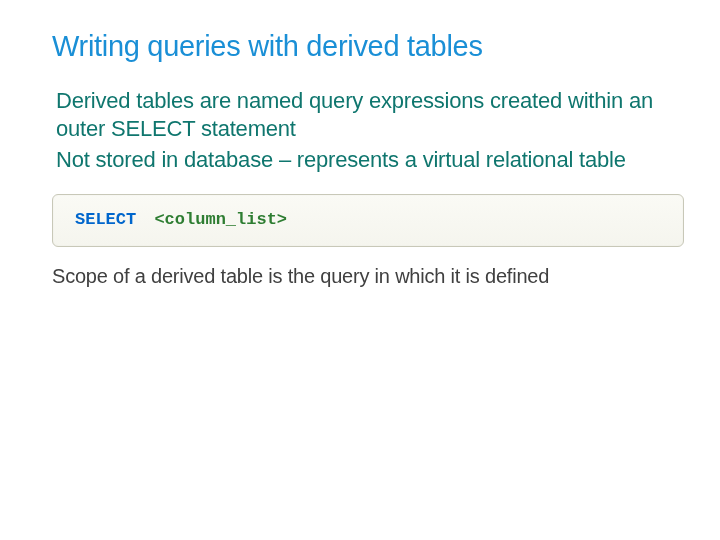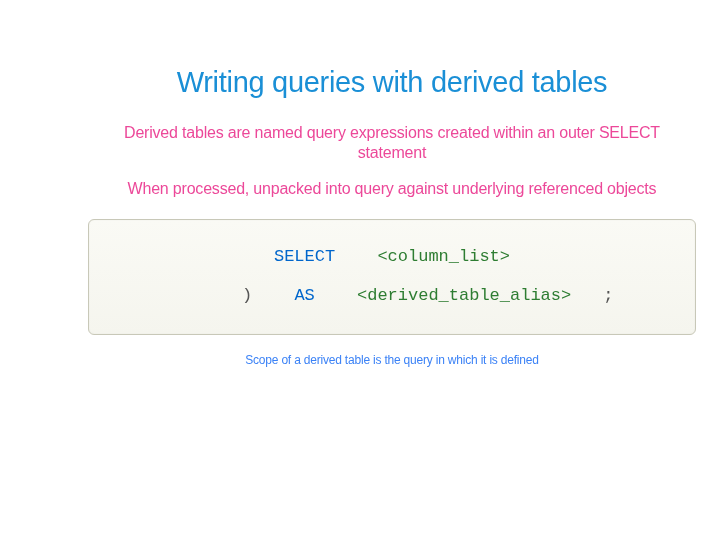--- a/index.html
+++ b/index.html
@@ -1,72 +1,71 @@
 <!DOCTYPE html>
 <html><head>
   <meta charset="utf-8">
   <style>
-    * { margin: 16px; padding: 0; box-sizing: border-box; text-align: center; }
+    * { margin: 4px; padding: 0; box-sizing: border-box; }
     body {
       width: 720px;
       height: 540px;
       background: #ffffff;
       font-family: "Segoe UI", Arial, sans-serif;
       padding: 18px 40px 20px 40px;
       color: #2a2a2a;
     }
     .title {
       font-size: 29px;
       font-weight: 300;
       color: #1a8fd6;
       letter-spacing: -0.3px;
       margin-bottom: 24px;
       line-height: 1.15;
     }
     .bullets {
-      font-size: 16px;
+      font-size: 22px;
       line-height: 1.25;
-      color: #ec4899;
+      color: #0f766e;
       margin-bottom: 20px;
       letter-spacing: -0.2px;
     }
     .bullets div {
       margin-bottom: 0px;
     }
     .code-block {
       background: linear-gradient(to bottom, #fafaf5 0%, #f5f5ee 100%);
       border: 1px solid #c8c8b8;
       border-radius: 6px;
       padding: 10px 14px;
       font-family: "Courier New", monospace;
       font-size: 17px;
-      font-weight: normal;
+      font-weight: bold;
       line-height: 1.35;
       color: #1a1a1a;
       margin-bottom: 18px;
       box-shadow: inset 0 0 2px rgba(0,0,0,0.05);
     }
     .kw { color: #0066cc; }
     .ph { color: #2e7d32; }
     .punct { color: #555; }
     .footer-text {
-      font-size: 12px;
-      color: #3b82f6;
+      font-size: 20px;
+      color: #404040;
       letter-spacing: -0.2px;
     }
     .code-line { white-space: pre; }
   </style>
 </head>
 <body>
 
 <h1 class="title">Writing queries with derived tables</h1>
 
 <div class="bullets">
   <div>Derived tables are named query expressions created within an outer SELECT statement</div>
-  <div>When processed, unpacked into query against underlying referenced objects</div>
+  <div>Not stored in database – represents a virtual relational table</div>
 </div>
 
 <div class="code-block">
   <div class="code-line"><span class="kw">SELECT</span> <span class="ph">&lt;column_list&gt;</span></div>
-  <div class="code-line">       <span class="punct">)</span> <span class="kw">AS</span> <span class="ph">&lt;derived_table_alias&gt;</span><span class="punct">;</span></div>
 </div>
 
 <div class="footer-text">Scope of a derived table is the query in which it is defined</div>
 
 </body></html>

